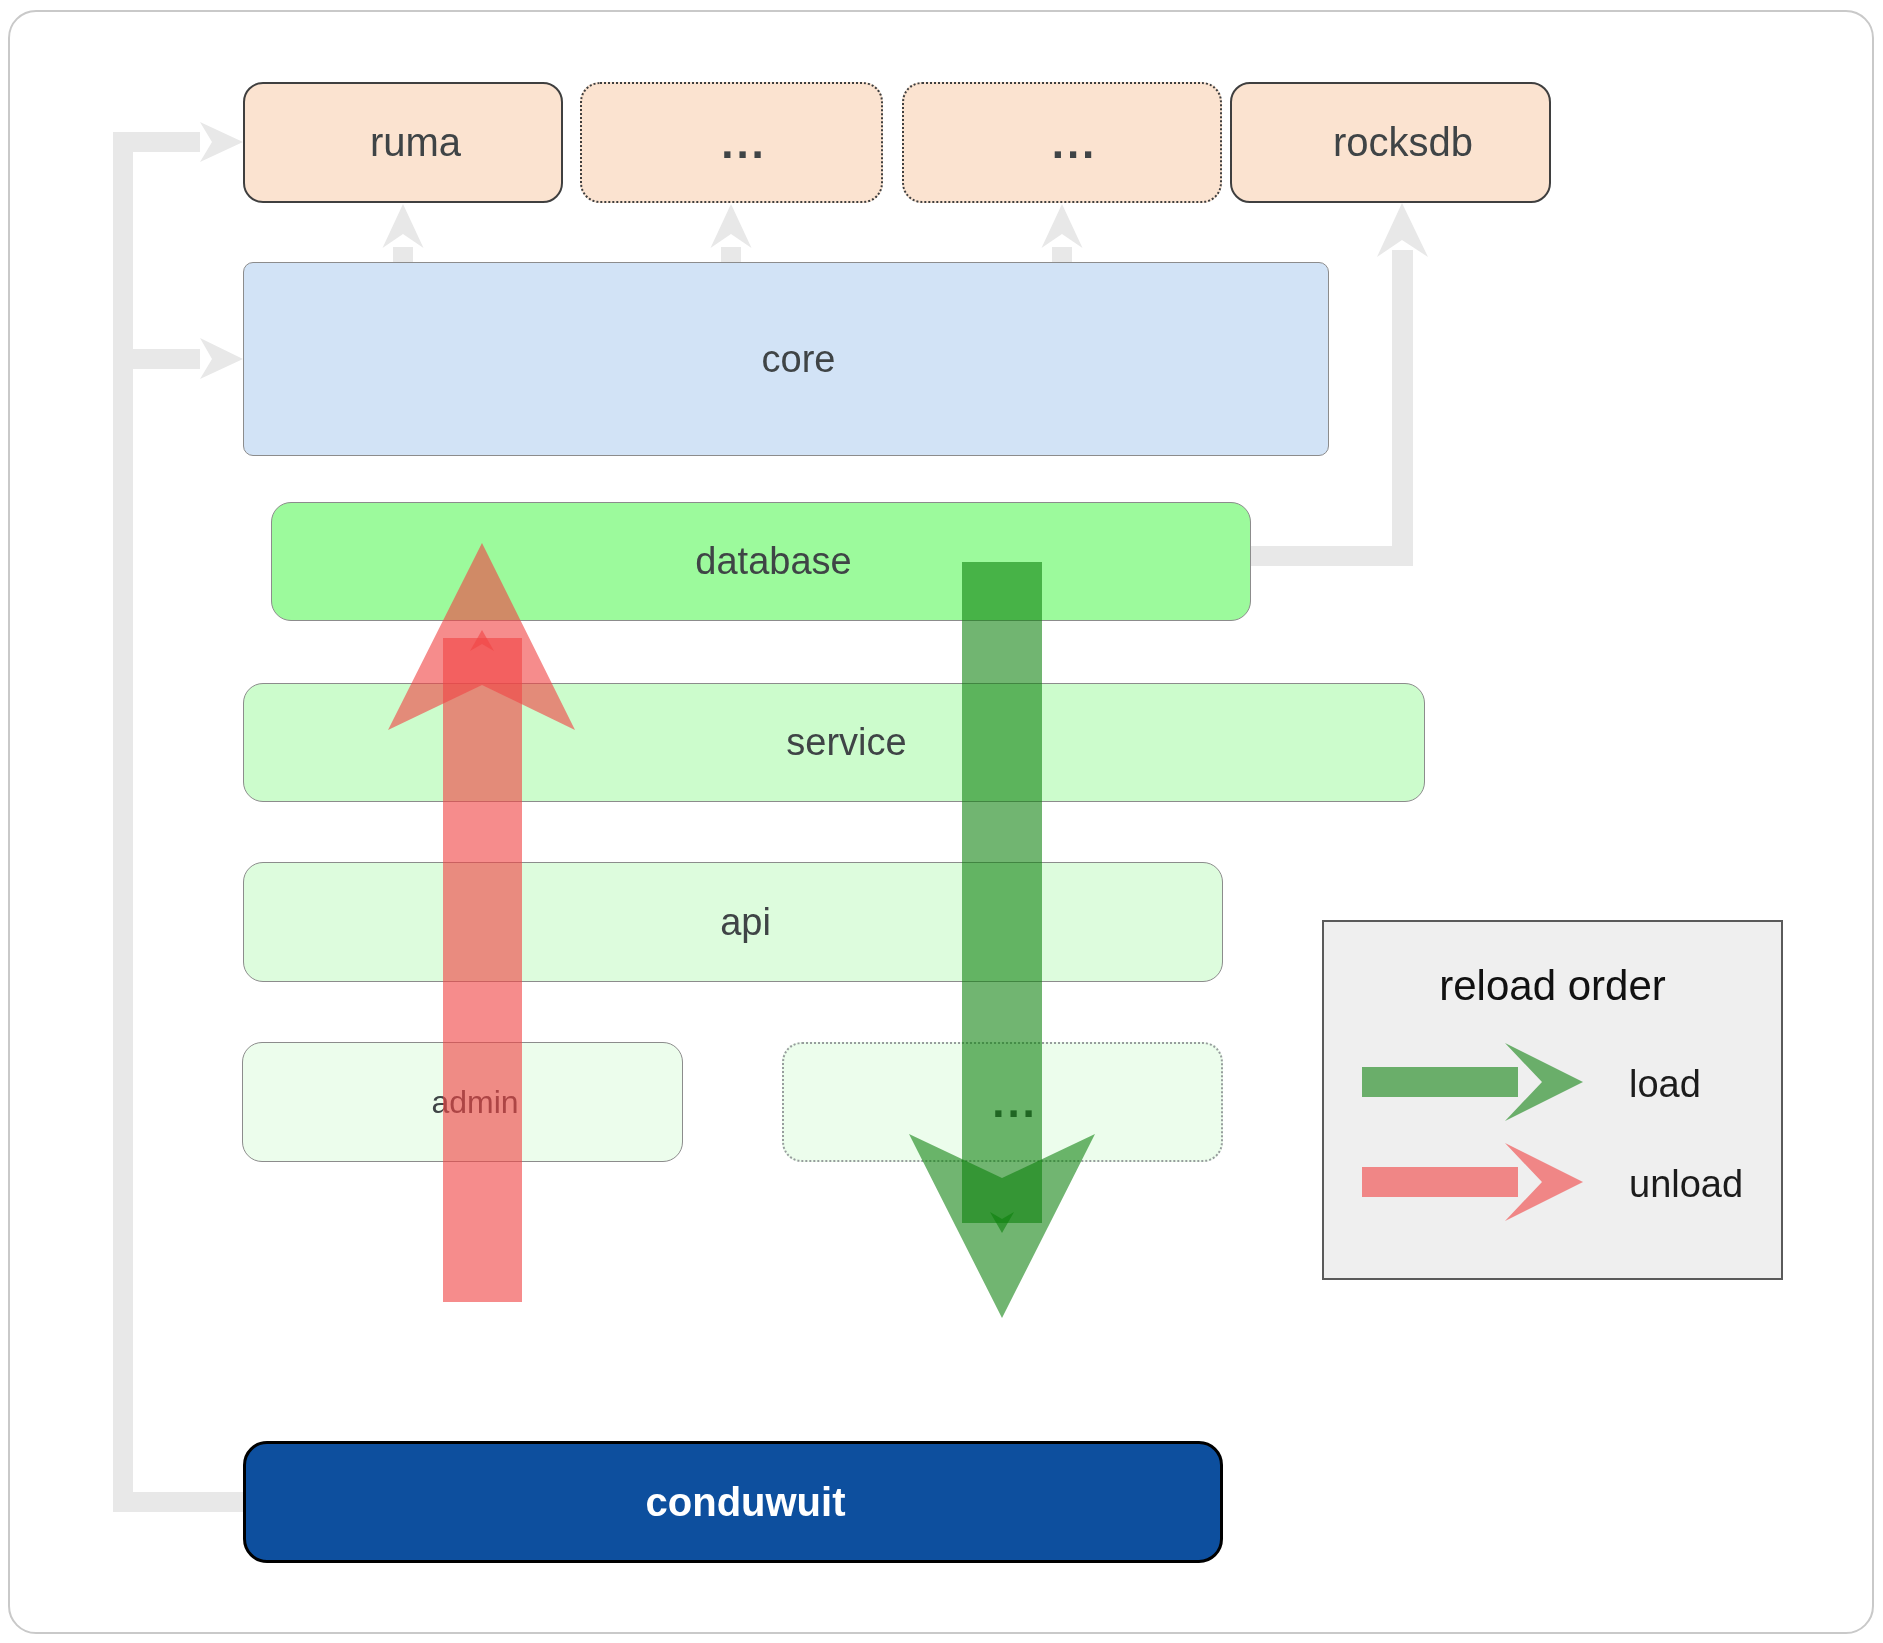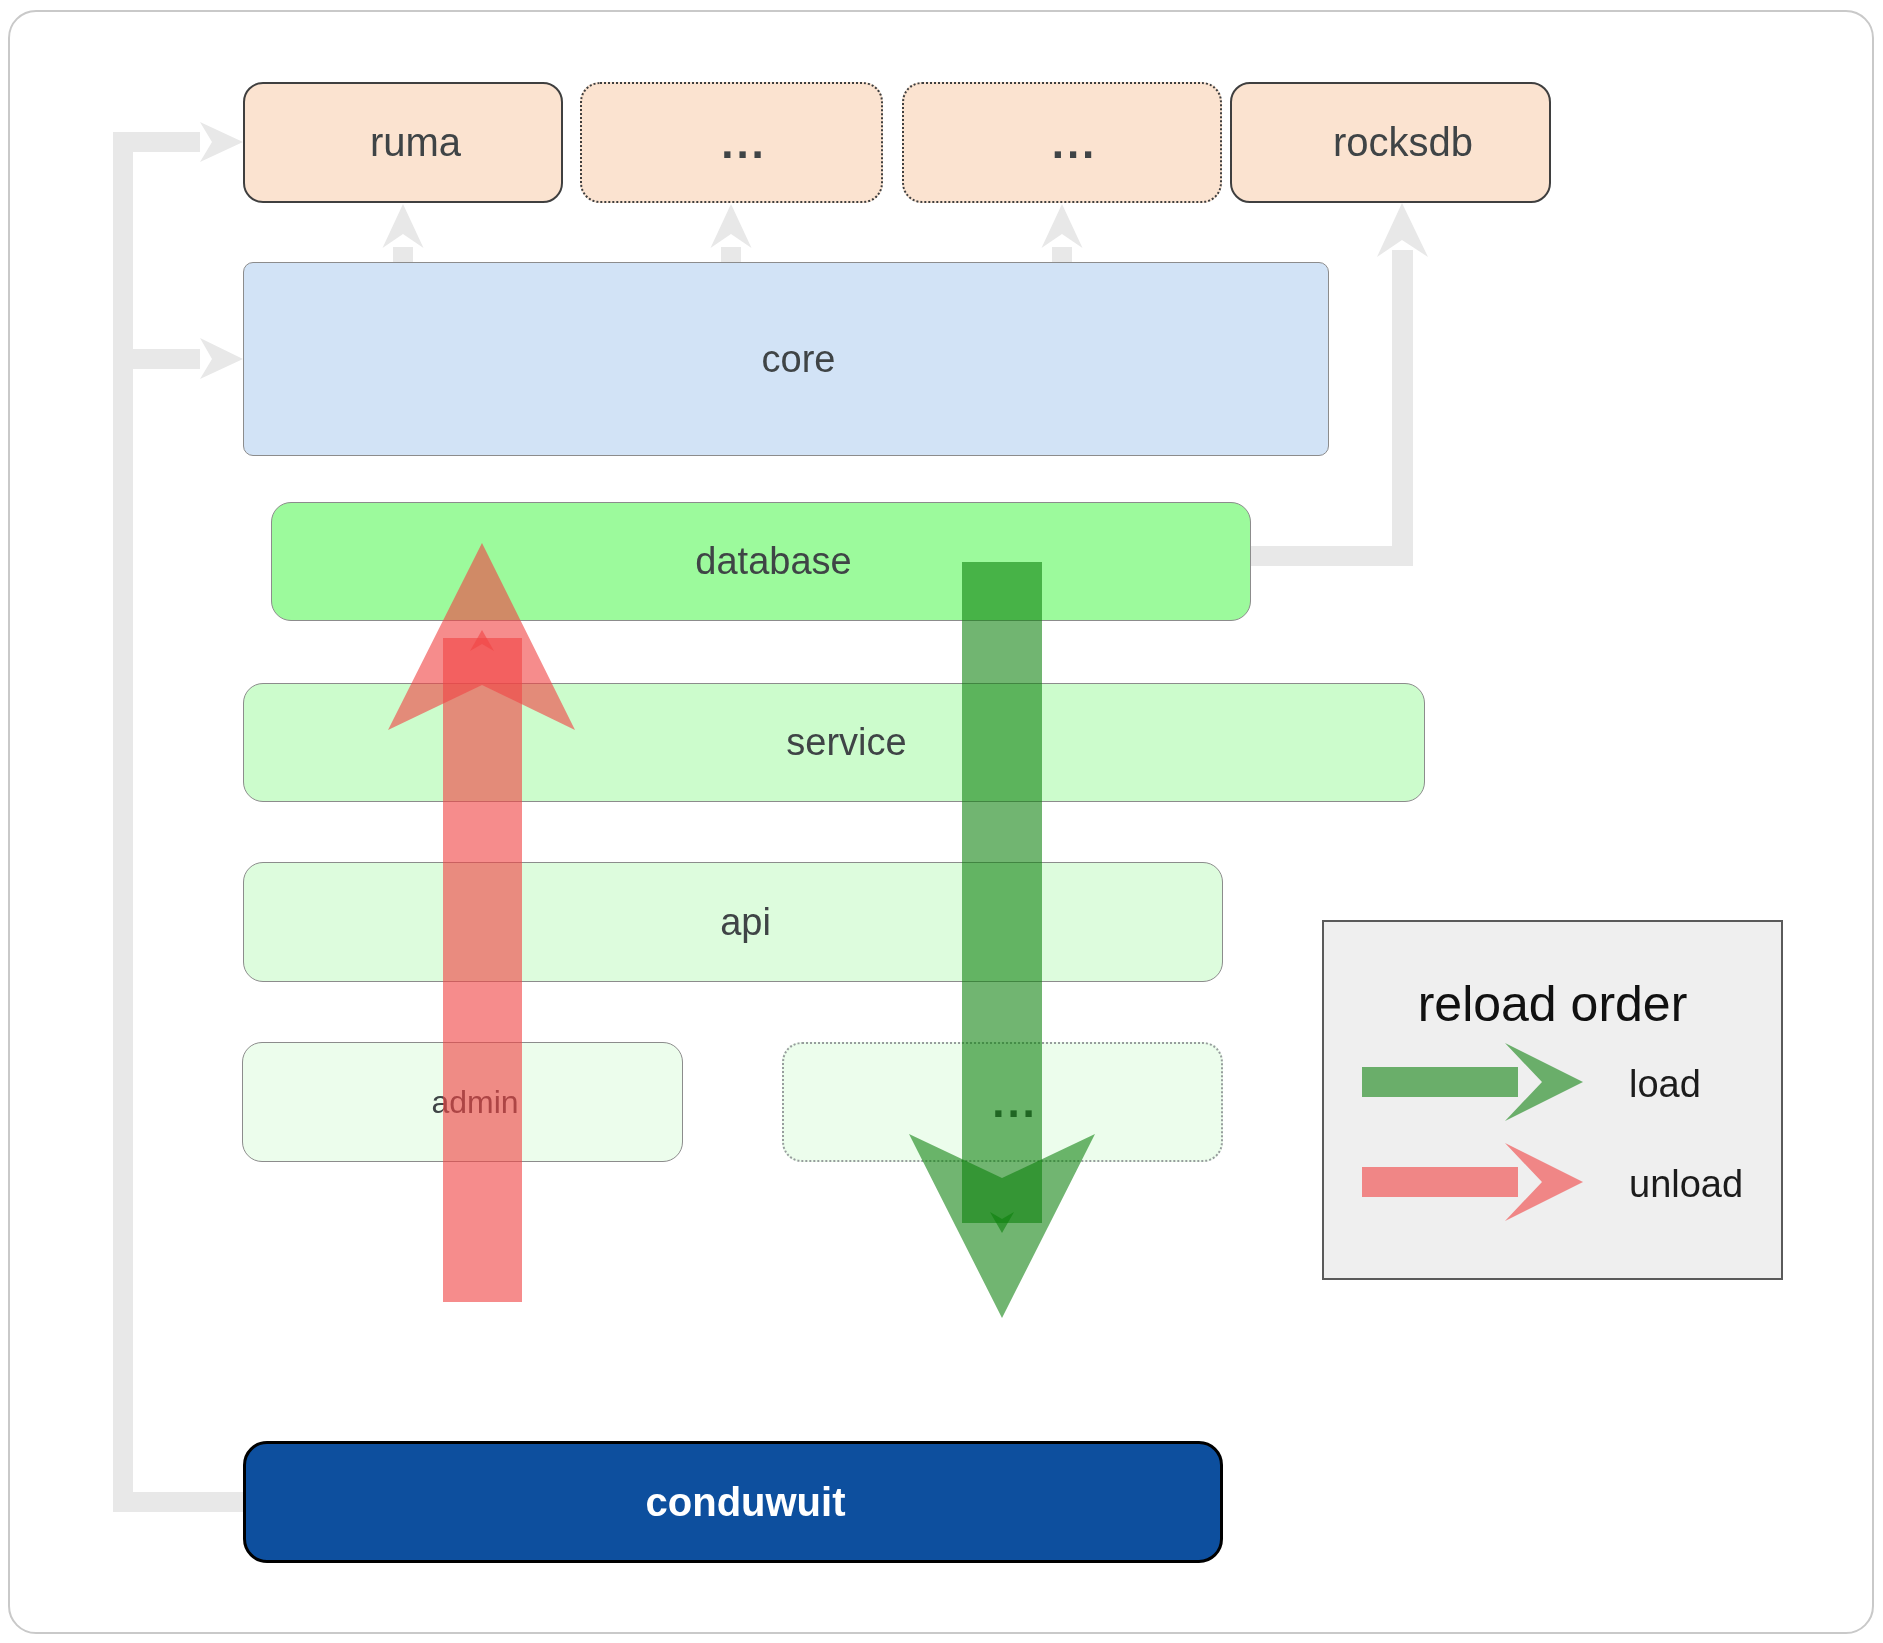--- a/index.html
+++ b/index.html
@@ -30,22 +30,22 @@
   #service   {left:243px;top:683px;width:1182px;height:119px;}
   #api       {left:243px;top:862px;width:980px;height:120px;}
   #admin     {left:242px;top:1042px;width:441px;height:120px;font-size:32px;}
   #eadmin    {left:782px;top:1042px;width:441px;height:120px;}
   #router    {left:242px;top:1222px;width:980px;height:120px;background:#ffffff;}
   #conduwuit {left:243px;top:1441px;width:980px;height:122px;border:3px solid #000000;
               border-radius:24px;color:#ffffff;font-size:40px;font-weight:600;}
 
   #legend{position:absolute;left:1322px;top:920px;width:461px;height:360px;
           box-sizing:border-box;border:2.5px solid #5a5a5a;z-index:10;}
-  #legend-title{position:absolute;left:0;top:53px;width:100%;text-align:center;
-                font-size:50px;color:#111111;}
+  #legend-title{position:absolute;left:0;top:40px;width:100%;text-align:center;
+                font-size:42px;color:#111111;}
   .legend-item-label{position:absolute;left:305px;font-size:38px;color:#1c1c1c;
                      transform:translateY(-50%);white-space:nowrap;}
   #legend-load-label{top:162px;}
   #legend-unload-label{top:262px;}
 
   svg.underlay{position:absolute;left:0;top:0;z-index:5;pointer-events:none;}
   svg.overlay{position:absolute;left:0;top:0;z-index:50;pointer-events:none;}
 </style>
 </head>
 <body>

